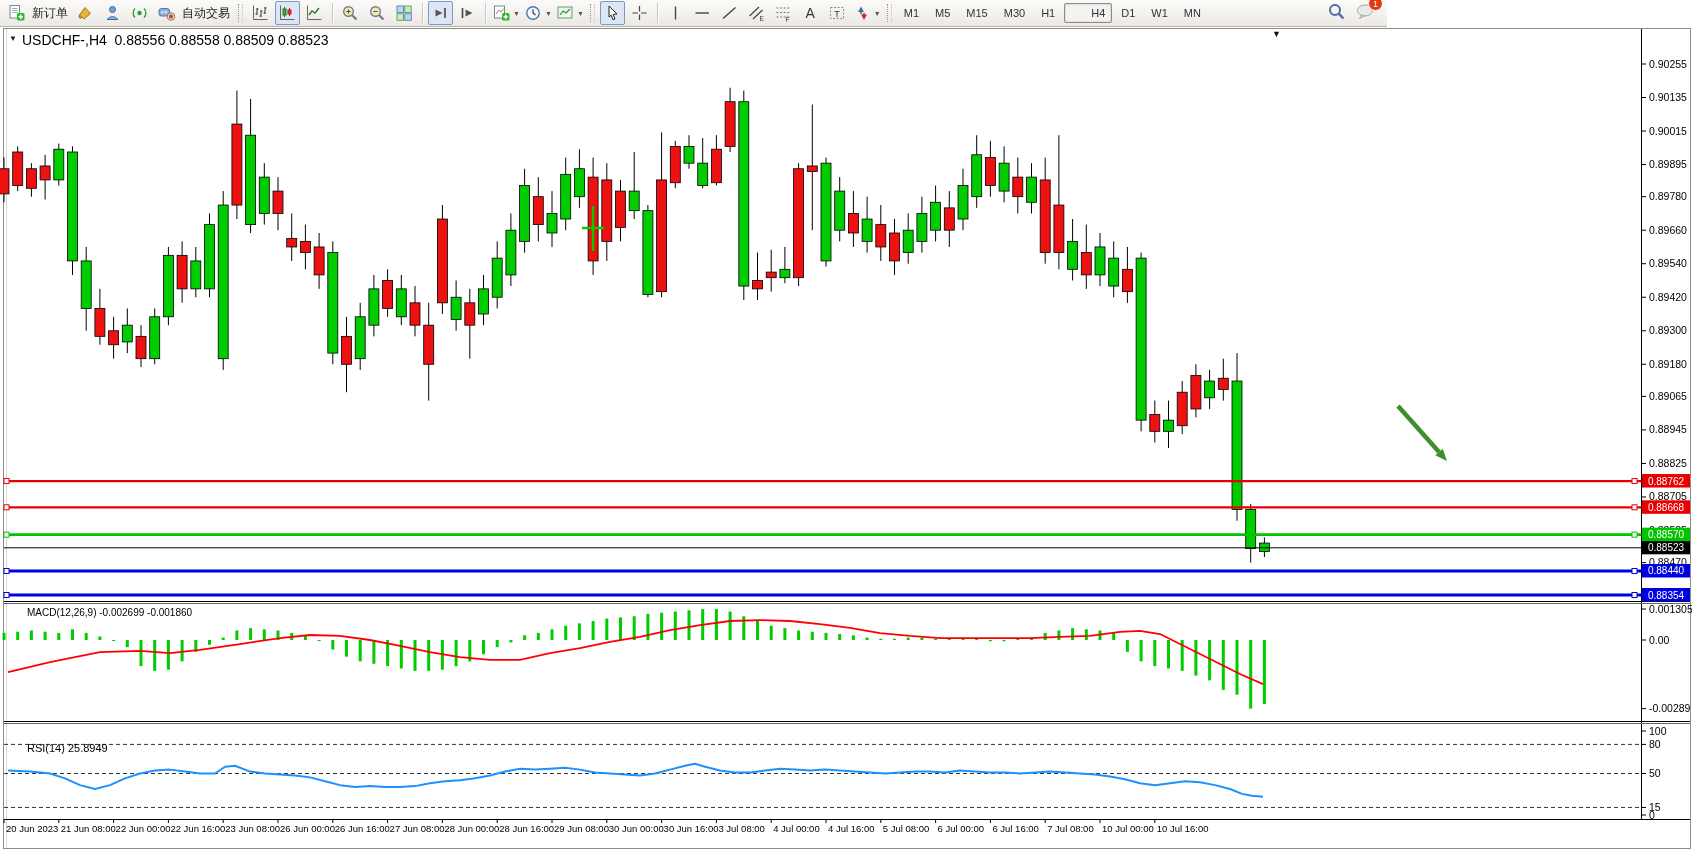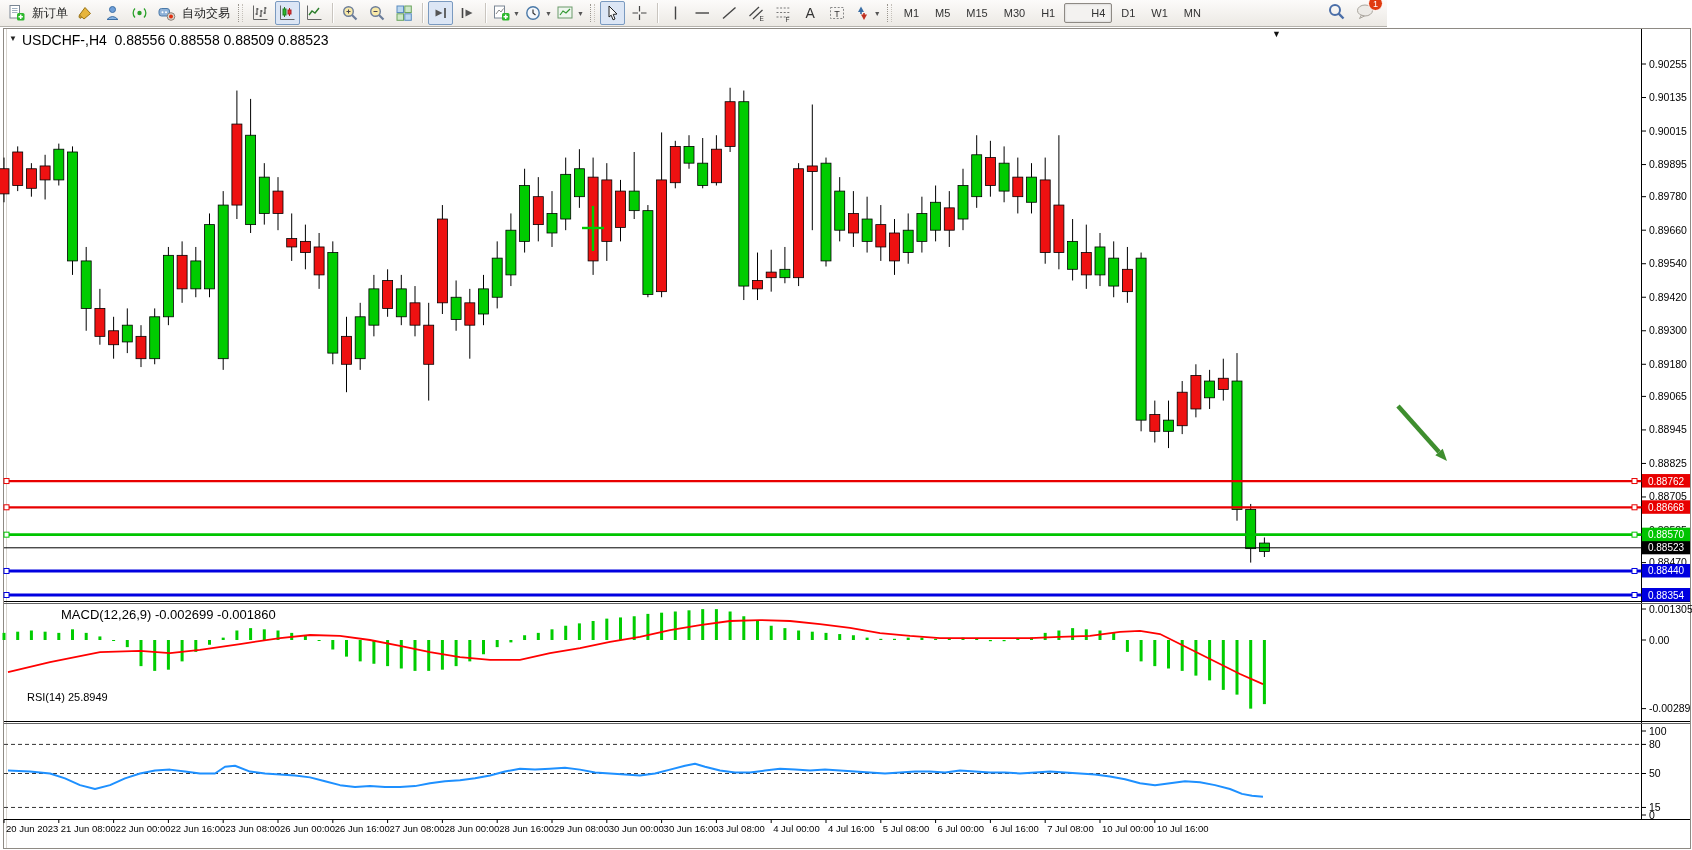--- a/index.html
+++ b/index.html
@@ -23,22 +23,22 @@
   .badge{position:absolute;right:-6px;top:-5px;background:#e03b10;color:#fff;font-size:9px;
     width:13px;height:13px;border-radius:50%;display:flex;align-items:center;justify-content:center;
     border:1px solid #fff;}
   
   #chart-area{position:absolute;left:0;top:28px;width:1692px;height:822px;background:#fff;}
   #chart{position:absolute;left:0;top:0;}
   .overlay{position:absolute;color:#000;white-space:pre;}
   #chart-title{left:22px;top:4px;font-size:14px;}
   #title-arrow{left:9px;top:6px;font-size:8px;color:#222;}
   #quick-arrow{left:1272px;top:1px;font-size:9px;color:#111;}
-  #macd-label{left:27px;top:579px;font-size:13px;margin-left:34px;}
-  #rsi-label{left:27px;top:663px;font-size:11px;}
+  #macd-label{left:27px;top:579px;font-size:10px;}
+  #rsi-label{left:27px;top:714px;font-size:11px;}
   text{font-family:"Liberation Sans",sans-serif;}
 </style>
 </head>
 <body>
 
 <div id="toolbar">
   <span class="tbtn">
     <span>
         <svg width="19" height="18">
           <rect x="3" y="1.5" width="9.5" height="12.5" fill="#fff" stroke="#7a8694"></rect>

